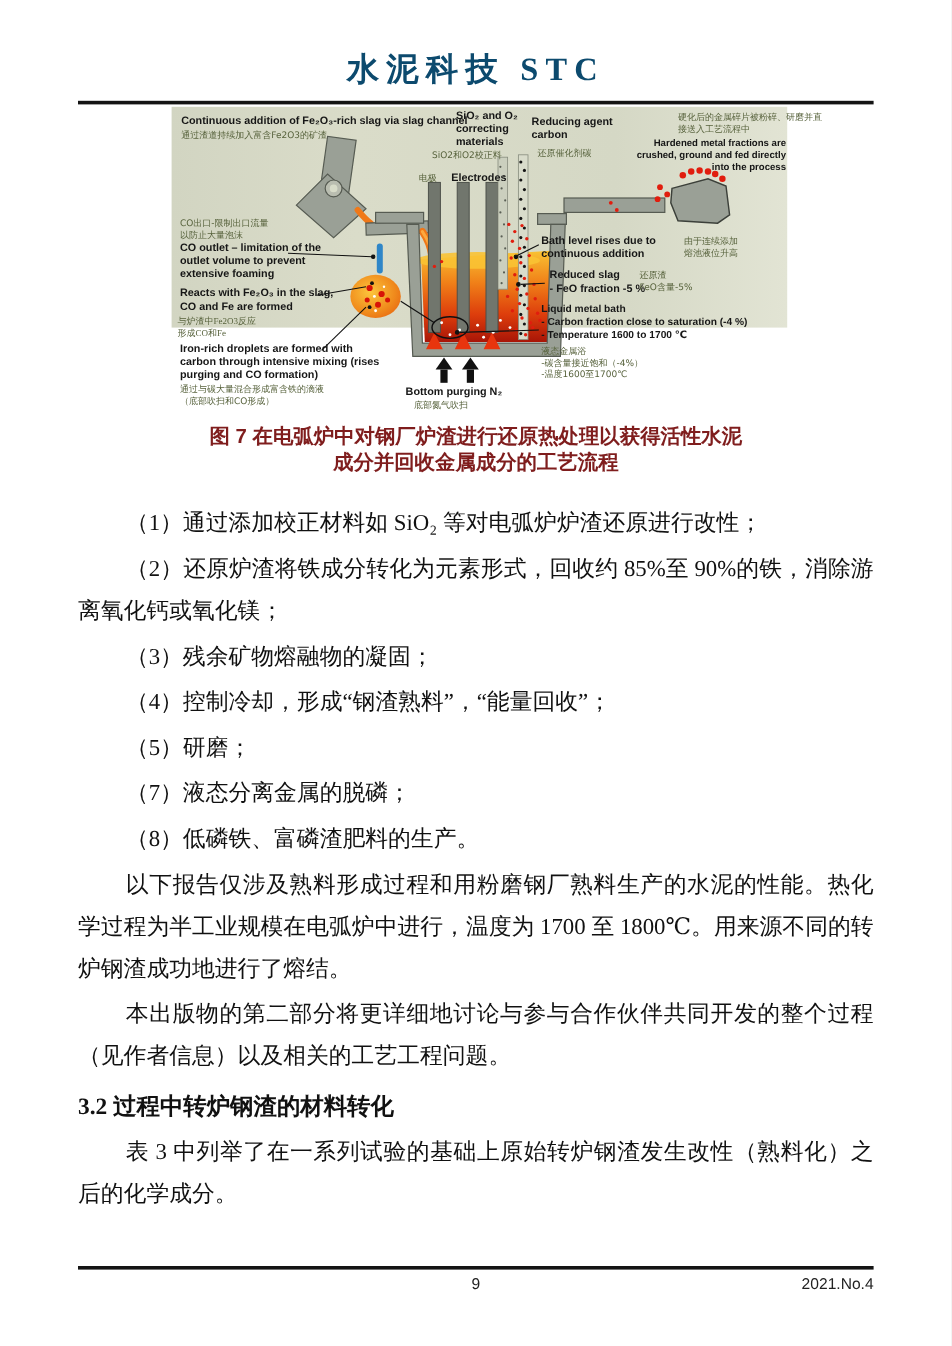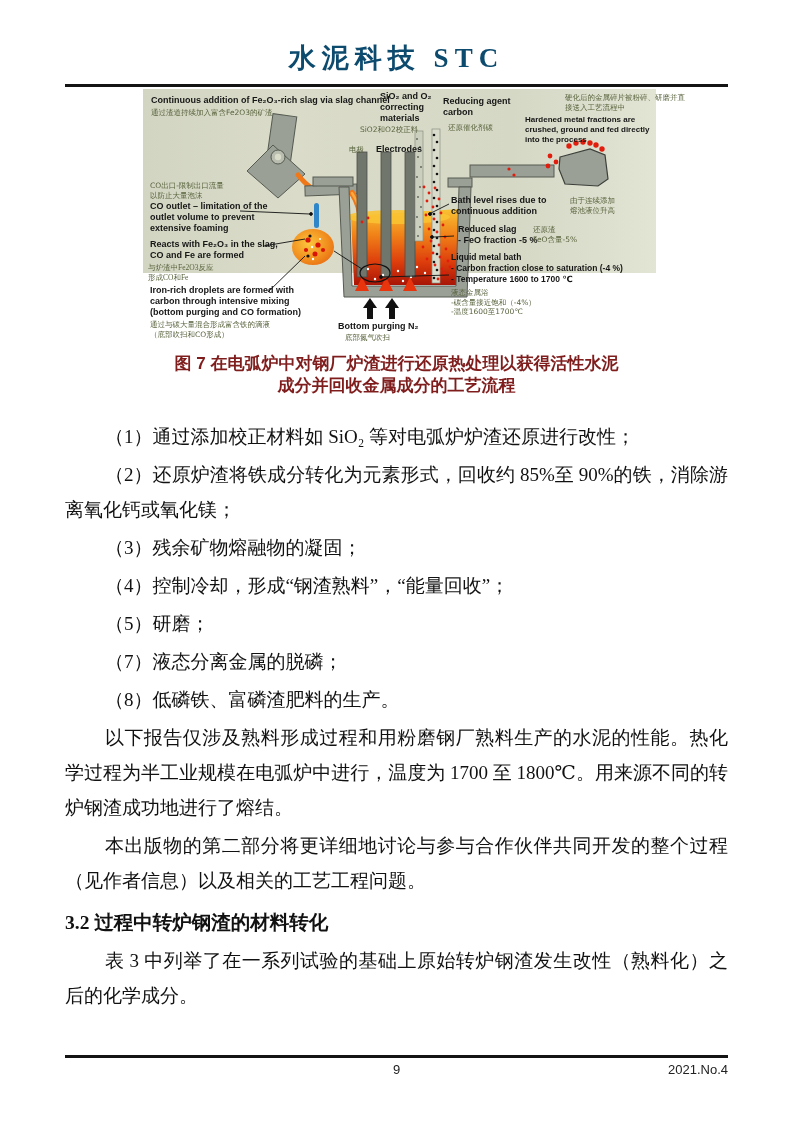--- a/index.html
+++ b/index.html
@@ -8,21 +8,21 @@
   
   .doc-title{position:absolute;top:40px;left:0;width:100%;text-align:center;
              font-size:27px;font-weight:600;letter-spacing:6px;color:#0c4a6e;}
   .header-rule{position:absolute;top:84px;left:65px;width:663px;height:3px;background:#141414;}
   
   #figure{position:absolute;left:143px;top:89px;width:513px;height:184px;
           background:linear-gradient(90deg,#d2d5c2 0%,#dadcc9 30%,#d5d8c5 72%,#e2e4d4 100%);}
   #figure svg{position:absolute;left:0;top:0;}
   .fig-en{position:absolute;font-family:"Liberation Sans","DejaVu Sans",sans-serif;
           font-weight:700;font-size:9px;line-height:11px;color:#161616;}
-  .fig-en.sm{font-size:8px;line-height:10px;}
+  .fig-en.sm{font-size:8px;line-height:10px;text-align:right;}
   .fig-en.sm2{font-size:8.5px;line-height:11px;}
   .fig-cn{position:absolute;font-family:"DejaVu Sans","Liberation Sans",sans-serif;
           font-size:7.5px;line-height:9.5px;color:#57623c;}
   
   .caption{position:absolute;left:0;width:100%;text-align:center;
            font-family:"Liberation Sans","DejaVu Sans",sans-serif;
            font-weight:700;font-size:17px;color:#7f1d1d;}
   
   #body-text{position:absolute;left:65px;top:383px;width:663px;margin-top:36px;}
   #body-text p{margin:0 0 3px 0;font-size:19px;line-height:35px;text-align:justify;}
@@ -263,21 +263,21 @@
       <div>以防止大量泡沫</div>
     </div>
     <div class="fig-en" style="left:7px;top:112px;width:128px;">CO outlet – limitation of the outlet volume to prevent extensive foaming</div>
 
     <div class="fig-en" style="left:7px;top:150px;width:135px;">Reacts with Fe₂O₃ in the slag, CO and Fe are formed</div>
     <div class="fig-cn" style="left:5px;top:174px;width:120px;font-family:Liberation Serif, serif;">
       <div>与炉渣中Fe2O3反应</div>
       <div>形成CO和Fe</div>
     </div>
 
-    <div class="fig-en" style="left:7px;top:196px;width:170px;">Iron-rich droplets are formed with carbon through intensive mixing (bottom purging and CO formation)</div>
+    <div class="fig-en" style="left:7px;top:196px;width:170px;">Iron-rich droplets are formed with carbon through intensive mixing (rises purging and CO formation)</div>
     <div class="fig-cn" style="left:7px;top:231px;width:160px;">
       <div>通过与碳大量混合形成富含铁的滴液</div>
       <div>（底部吹扫和CO形成）</div>
     </div>
 
     <div class="fig-en" style="left:308px;top:106px;width:115px;">
       <div>Bath level rises due to</div>
       <div>continuous addition</div>
     </div>
     <div class="fig-cn" style="left:427px;top:107px;width:60px;">

